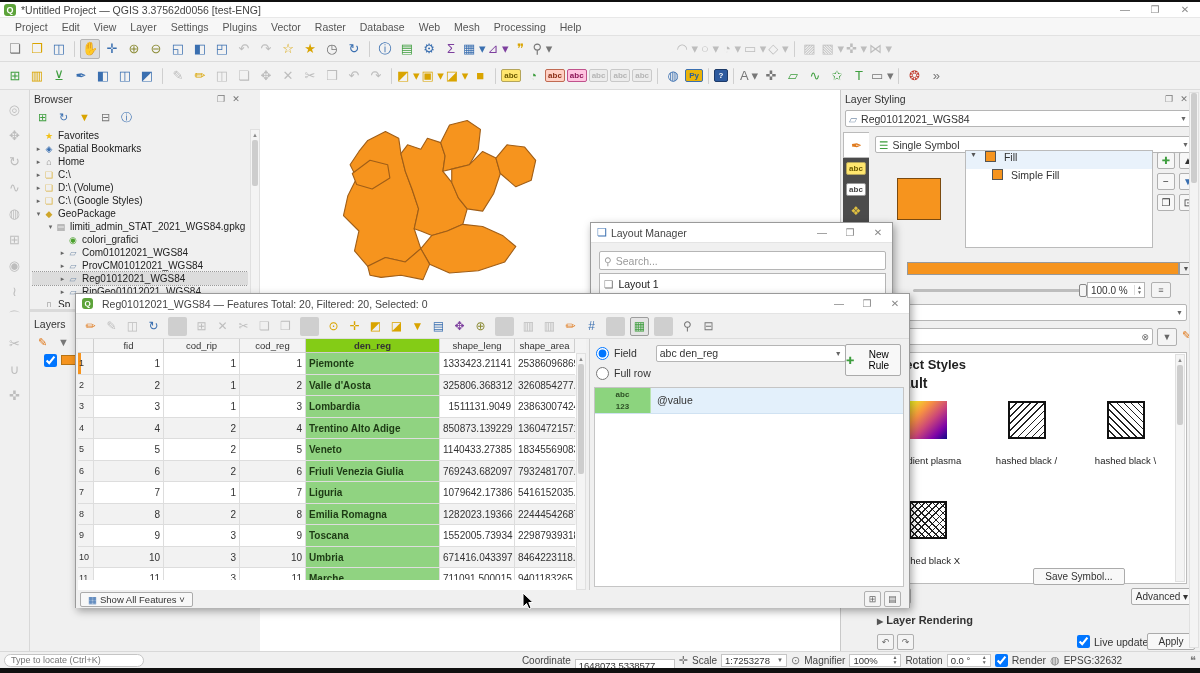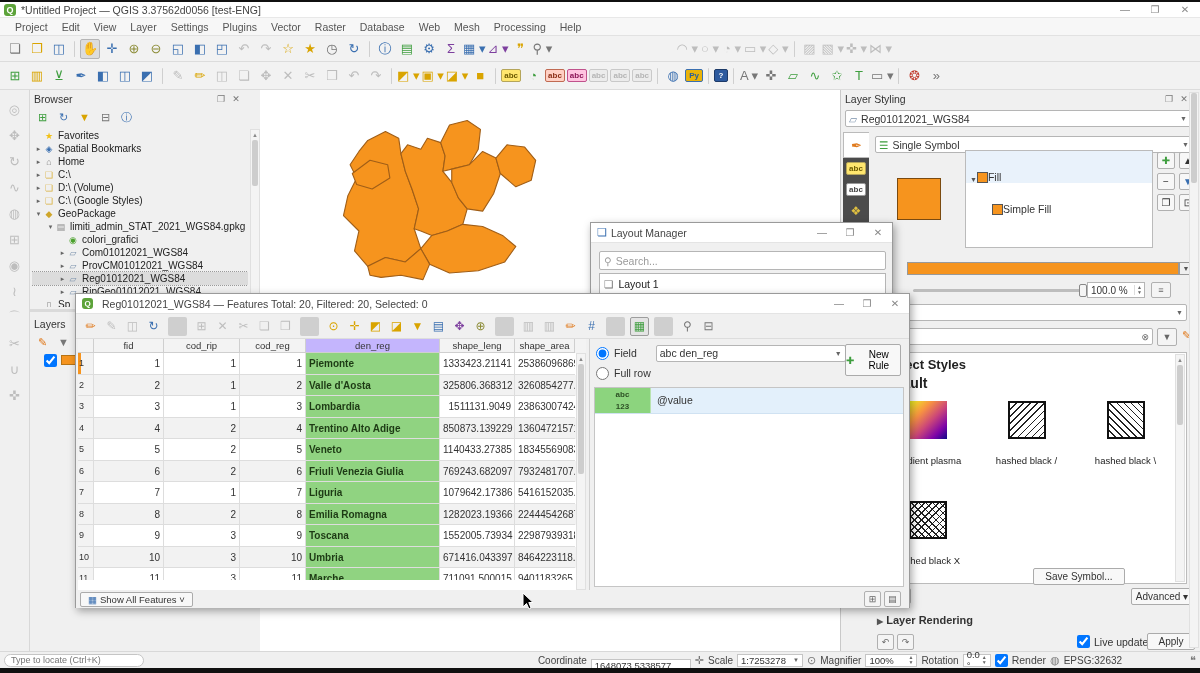--- a/index.html
+++ b/index.html
@@ -74,21 +74,21 @@
   .styling-panel{position:absolute;left:840px;top:90px;width:360px;height:561px;background:#f0f0f0;border-left:1px solid #c9c9c9}
   .sp-abs{position:absolute}
   .combo{display:flex;align-items:center;background:#fff;border:1px solid #b5b5b5;border-radius:2px;height:17px;padding:0 3px;font-size:10.5px;color:#333}
   .combo .caret{margin-left:auto;font-size:7px;color:#666}
   .sp-tabs{position:absolute;left:2px;top:42px;width:26px}
   .sp-tab{height:26px;display:flex;align-items:center;justify-content:center;font-size:13px}
   .sp-tab.active{background:#fff;border:1px solid #bbb;border-right:none}
   .tab-dark{background:#4b4b4b;padding:4px 0;display:flex;flex-direction:column;gap:8px;align-items:center}
   .symbol-preview{position:absolute;left:56px;top:88px;width:44px;height:42px;background:#f6941e;border:1px solid #7a4a10}
   .sym-tree{position:absolute;left:124px;top:60px;width:188px;height:98px;background:#fff;border:1px solid #bbb;font-size:10.5px}
-  .sym-row{display:flex;align-items:flex-end;height:32px;padding-left:4px;gap:0}
+  .sym-row{display:flex;align-items:flex-start;height:18px;padding-left:4px;gap:8px}
   .sym-row.hl{background:#e9f2fb}
   .sym-row .sw{width:11px;height:11px;background:#f6941e;border:1px solid #555;flex:none}
   .sym-row .exp{font-size:7px;color:#555}
   .sym-btns{position:absolute;left:316px;top:62px;display:grid;grid-template-columns:18px 18px;grid-gap:4px}
   .sbtn{height:17px;border:1px solid #b0b0b0;background:#f7f7f7;border-radius:2px;font-size:10px;display:flex;align-items:center;justify-content:center}
   .color-bar{position:absolute;left:66px;top:172px;width:272px;height:13px;background:#f6941e;border:1px solid #999}
   .color-caret{position:absolute;left:338px;top:172px;width:14px;height:13px;border:1px solid #999;background:#efefef;font-size:7px;color:#555;text-align:center;line-height:12px}
   .sp-label{font-size:10.5px;color:#333}
   .slider{position:absolute;left:72px;top:199px;width:170px;height:3px;background:#bdbdbd;border-radius:2px}
   .slider .handle{position:absolute;right:-4px;top:-5px;width:8px;height:13px;background:#f4f4f4;border:1px solid #888;border-radius:2px}
@@ -780,21 +780,21 @@
         <span class="tbi c-gray">⊟</span>
 
     </div>
 
     <div class="table-wrap">
       <div class="atr-head">
         <div class="col-num"></div>
         <div class="col-fid">fid</div>
         <div class="col-rip">cod_rip</div>
         <div class="col-reg">cod_reg</div>
-        <div class="col-den" style="background:#c4b5fd;font-weight:normal;color:#333">den_reg</div>
+        <div class="col-den" style="background:#84cc16;font-weight:bold;color:#333">den_reg</div>
         <div class="col-leng">shape_leng</div>
         <div class="col-area">shape_area</div>
       </div>
       <div class="atr-rows">
 
           <div class="atr-row">
             <div class="atr-cell col-num cur">1</div>
             <div class="atr-cell col-fid">1</div>
             <div class="atr-cell col-rip">1</div>
             <div class="atr-cell col-reg">1</div>
@@ -966,21 +966,21 @@
       <span>1:7253278</span>
       <span style="margin-left:auto;font-size:6px;color:#666">▼</span>
     </span>
     <span class="sb-icon">⊙</span>
     <span>Magnifier</span>
     <span class="sb-input" style="width:52px;display:inline-flex;align-items:center">
       <span>100%</span>
       <span style="margin-left:auto;font-size:5px;color:#666;line-height:5px">▲<br>▼</span>
     </span>
     <span>Rotation</span>
-    <span class="sb-input" style="width:28px;display:inline-flex;align-items:center">
+    <span class="sb-input" style="width:44px;display:inline-flex;align-items:center">
       <span>0.0 °</span>
       <span style="margin-left:auto;font-size:5px;color:#666;line-height:5px">▲<br>▼</span>
     </span>
     <span class="checkrow">
       <input type="checkbox" checked="" style="">
       <span>Render</span>
     </span>
     <span class="sb-icon">◍</span>
     <span>EPSG:32632</span>
     <span class="sb-spacer" style="max-width:60px"></span>

